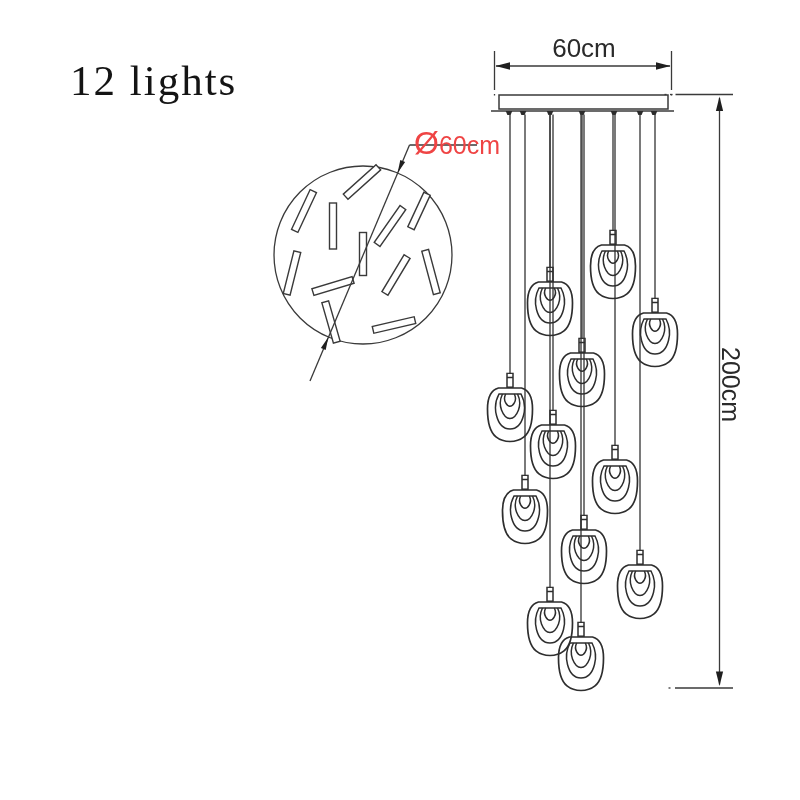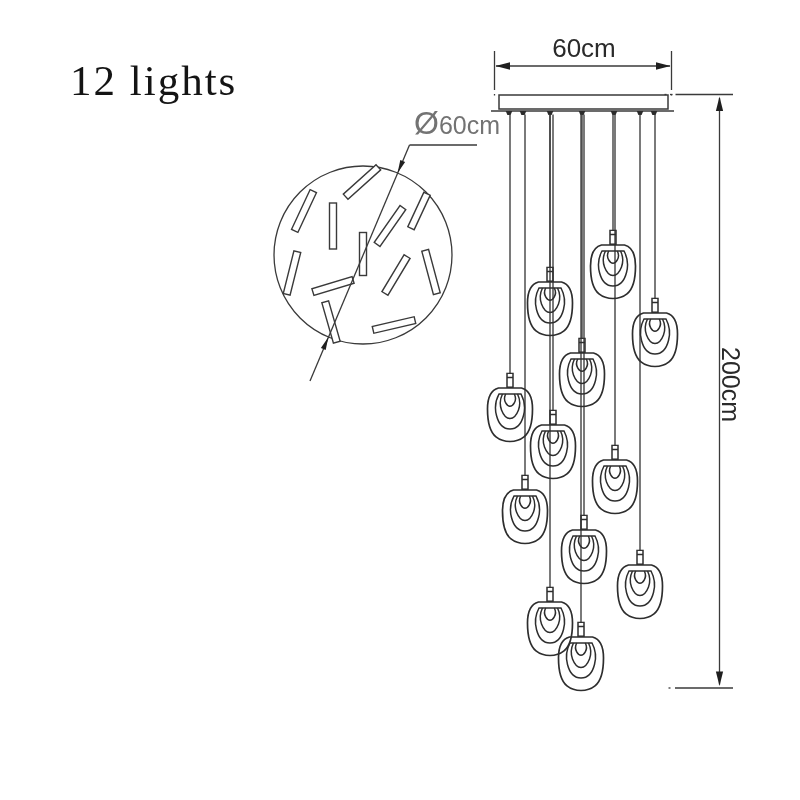--- a/index.html
+++ b/index.html
@@ -7,21 +7,21 @@
     position:relative;width:800px;height:800px;background:#ffffff;
     overflow:hidden;font-family:"Liberation Sans",sans-serif;
   }
   #diagram{position:absolute;left:0;top:0;}
   .lbl{position:absolute;color:#1c1c1c;white-space:nowrap;}
   #title{
     left:70px;top:56px;font-family:"Liberation Serif","DejaVu Serif",serif;
     font-size:43px;letter-spacing:2px;color:#141414;
   }
   #width-dim{left:499px;top:33px;width:170px;text-align:center;font-size:26px;color:#2a2a2a;}
-  #dia-label{left:414px;top:105px;color:#737373;}
+  #dia-label{left:414px;top:125px;color:#ef4444;}
   #dia-label .dsym{font-size:32px;font-weight:500;}
   #dia-label .dval{font-size:25px;}
   #height-dim{
     left:743px;top:347px;font-size:25px;color:#2a2a2a;
     transform:rotate(90deg);transform-origin:0 0;line-height:1;
   }
   
   .thin{stroke:#3a3a3a;stroke-width:1.3;fill:none;}
   .dim {stroke:#3a3a3a;stroke-width:1.3;fill:none;}
   .arrow{fill:#1f1f1f;stroke:none;}

